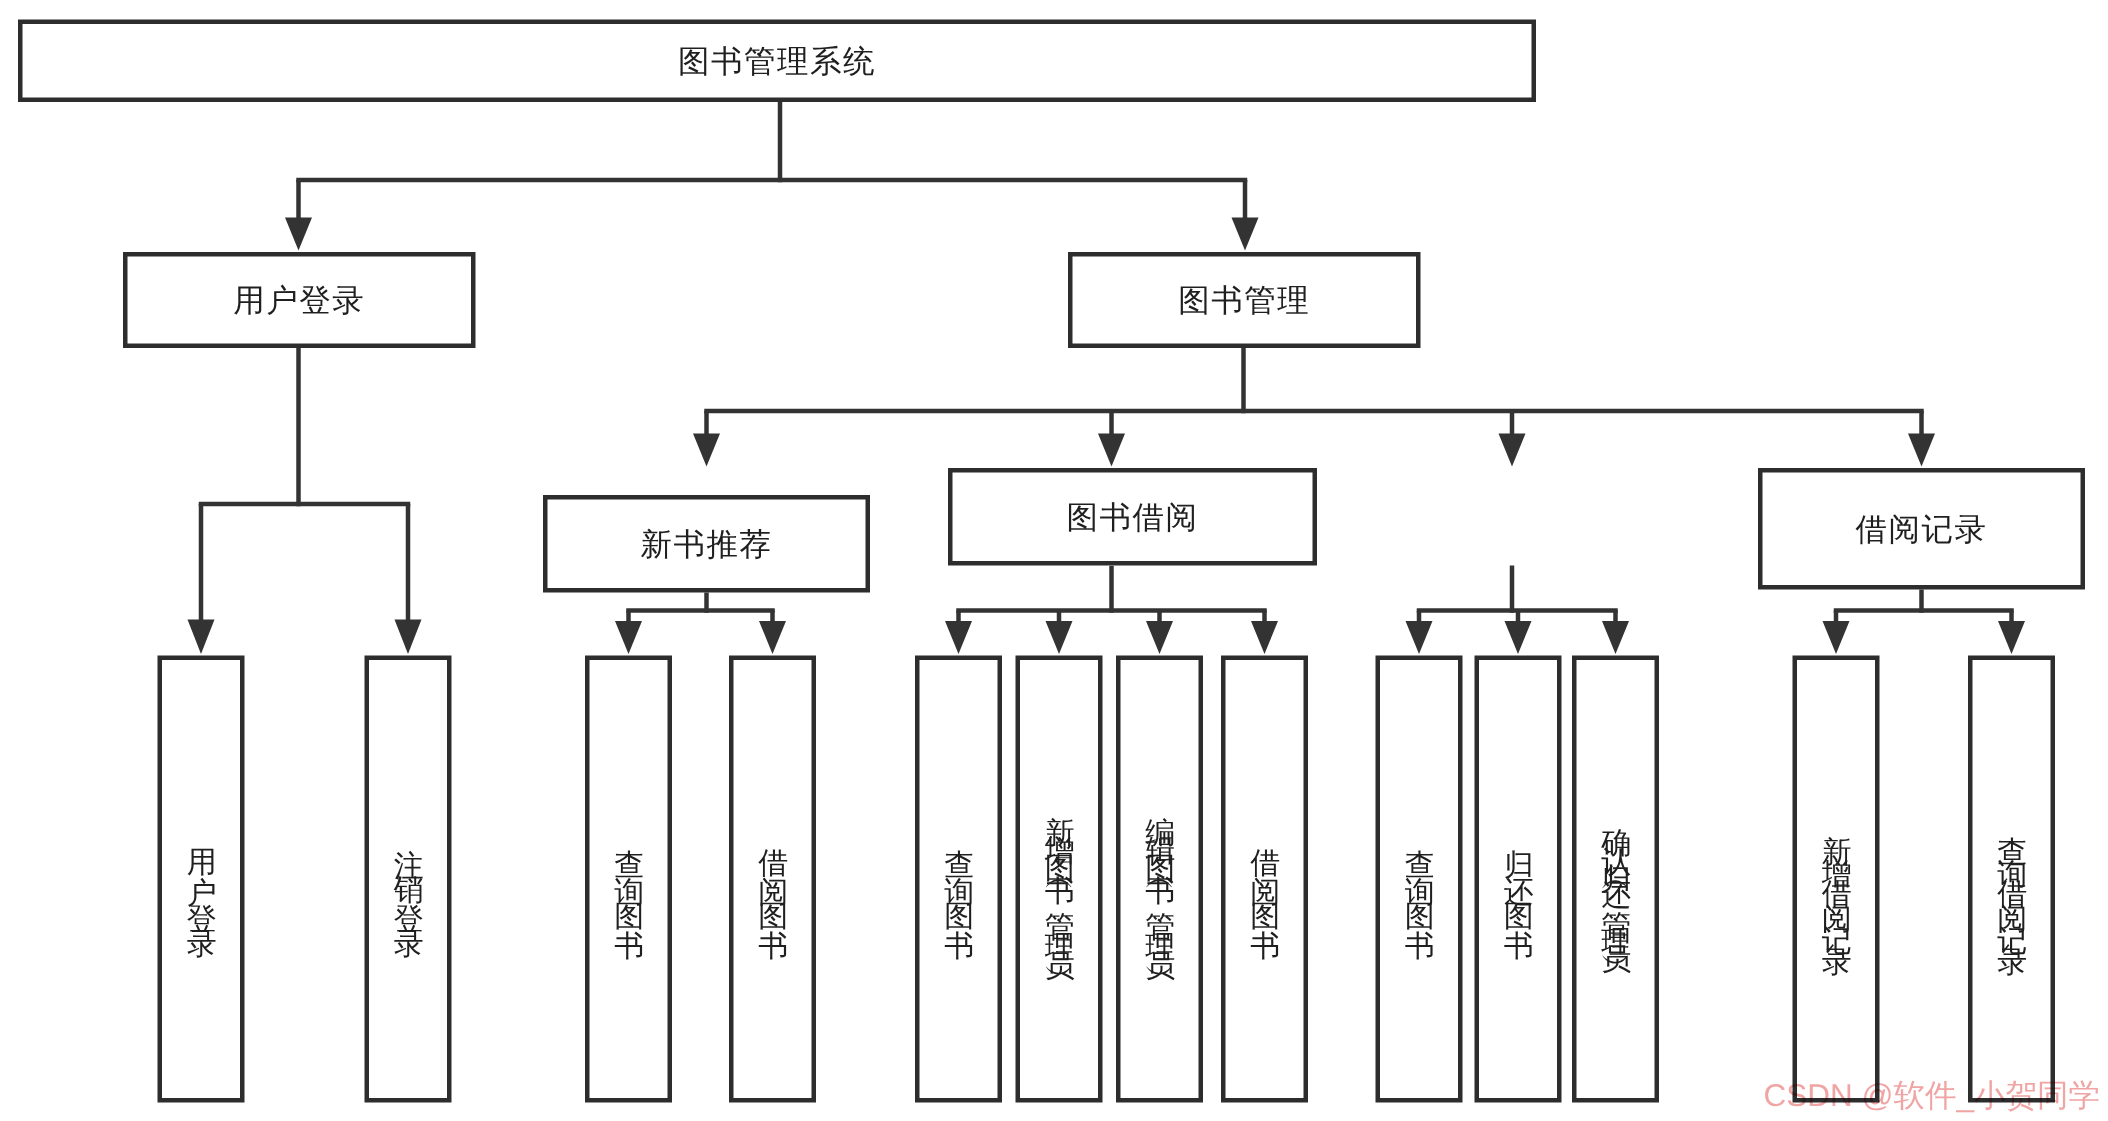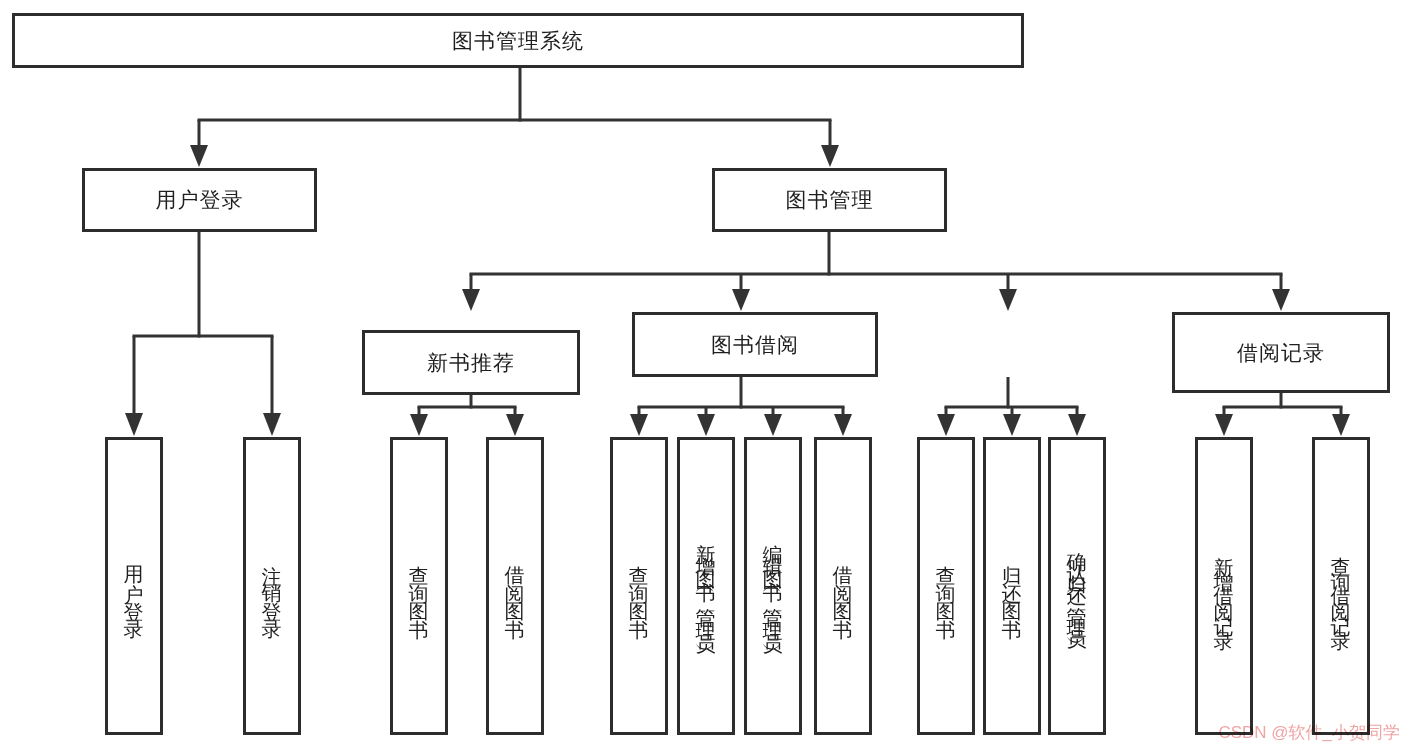--- a/index.html
+++ b/index.html
@@ -43,21 +43,21 @@
     line-height:1;
     white-space:nowrap;
   }
   .ls4{letter-spacing:18px;}
   .ls6{letter-spacing:15px;}
   .ls8{letter-spacing:13px;}
   .ls9{letter-spacing:11px;}
   .watermark{
     position:absolute;
     right:5px;bottom:3px;
-    font-size:17px;
+    font-size:21px;
     color:var(--wm);
     mix-blend-mode:multiply;
     white-space:nowrap;
   }
 </style>
 </head>
 <body>
 
 <div class="canvas">
 

